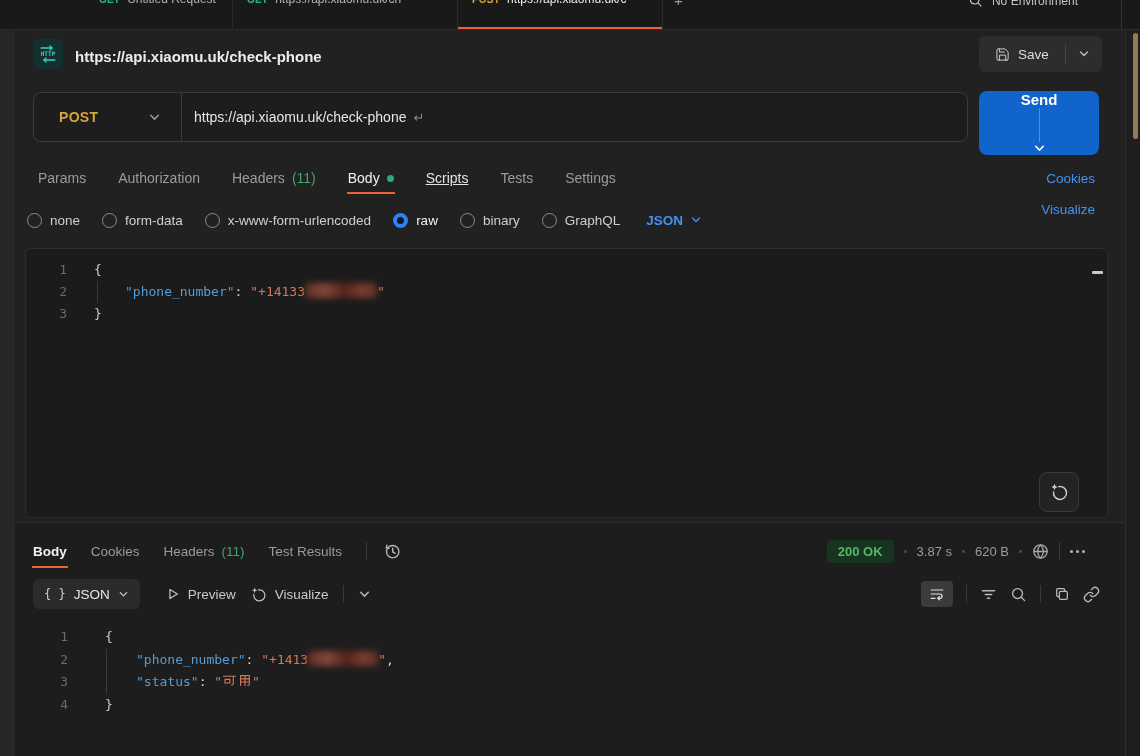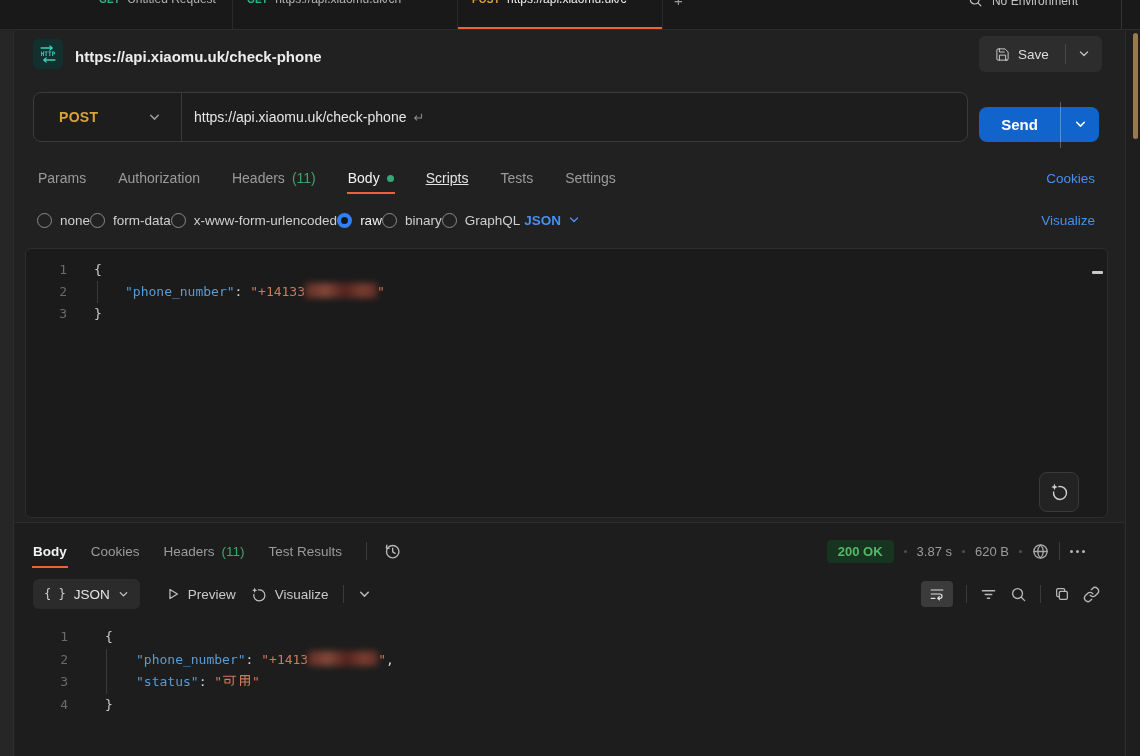--- a/index.html
+++ b/index.html
@@ -49,41 +49,41 @@
   .url-row { position:absolute; left:15px; right:16px; top:88px; height:56px; }
   .url-panel { position:absolute; left:18px; top:4px; width:935px; height:50px; background:#1d1d1d;
                border:1px solid #3b3b3b; border-radius:8px; display:flex; align-items:center; }
   .method-box { width:147px; display:flex; align-items:center; justify-content:space-between;
                 padding:0 20px 0 25px; }
   .method-label { color:#d9a33a; font-weight:700; font-size:14px; letter-spacing:.3px; }
   .method-caret { color:#9a9a9a; }
   .url-vsep { width:1px; align-self:stretch; background:#3b3b3b; }
   .url-text { padding-left:12px; font-size:14px; color:#e6e6e6; display:flex; align-items:center; gap:7px; }
   .enter-hint { color:#8a8a8a; font-size:13px; }
-  .send-btn { position:absolute; right:25px; top:19px; width:120px; height:35px; border-radius:8px;
-              background:#1064cc; display:flex; align-items:center; color:#fff; }
+  .send-btn { position:absolute; right:25px; top:3px; width:120px; height:64px; border-radius:8px;
+              background:#1064cc; display:flex; align-items:center; color:#fff;flex-direction:column; }
   .send-main { flex:1; text-align:center; font-size:15px; font-weight:700; }
   .send-sep { width:1px; height:46px; background:rgba(255,255,255,.28); }
   .send-caret { width:38px; display:flex; align-items:center; justify-content:center; }
 
   
   .req-tabs { position:absolute; left:15px; right:16px; top:158px; height:40px;
               display:flex; align-items:center; gap:32px; padding-left:23px; }
   .rtab { position:relative; height:40px; display:flex; align-items:center; gap:7px;
           font-size:14px; color:#9b9b9b; white-space:nowrap; cursor:default; }
   .rtab.bright { color:#e3e3e3;text-decoration:underline; }
   .rtab.active { color:#f2f2f2; }
   .rtab.active::after { content:''; position:absolute; left:-1px; right:-1px; bottom:4px; height:2.5px; background:#ee6237; }
   .count-green { color:#3fa569; }
   .body-dot { width:7px; height:7px; border-radius:50%; background:#35a873; }
   .cookies-link { margin-left:auto; padding-right:29px; color:#4690f2; font-size:13.5px; }
 
   
-  .radio-row { position:absolute; left:12px; right:16px; top:202px; height:36px;
-               display:flex; align-items:center; padding-left:25px; }
+  .radio-row { position:absolute; left:2px; right:16px; top:202px; height:36px;
+               display:flex; gap:22px; padding-left:25px; }
   .bmode { display:flex; align-items:center; gap:8px; font-size:13.5px; color:#cfcfcf; white-space:nowrap; }
   .radio { width:15px; height:15px; border-radius:50%; border:1.5px solid #8b8b8b; background:transparent; }
   .radio.sel { border:4.5px solid #2f81f7; background:#0e1726; }
   .lang-select { display:flex; align-items:center; gap:7px; margin-left:4px; color:#4690f2; font-size:13.5px; font-weight:700; }
   .beautify-link { margin-left:auto; padding-right:29px; color:#4690f2; font-size:13.5px; }
 
   
   .editor { font-family:"DejaVu Sans Mono", monospace; font-size:13px; line-height:22px; }
   .req-editor { position:absolute; left:25px; top:248px; width:1083px; height:270px;
                 background:#1b1b1b; border:1px solid #2d2d2d; border-radius:6px; }

